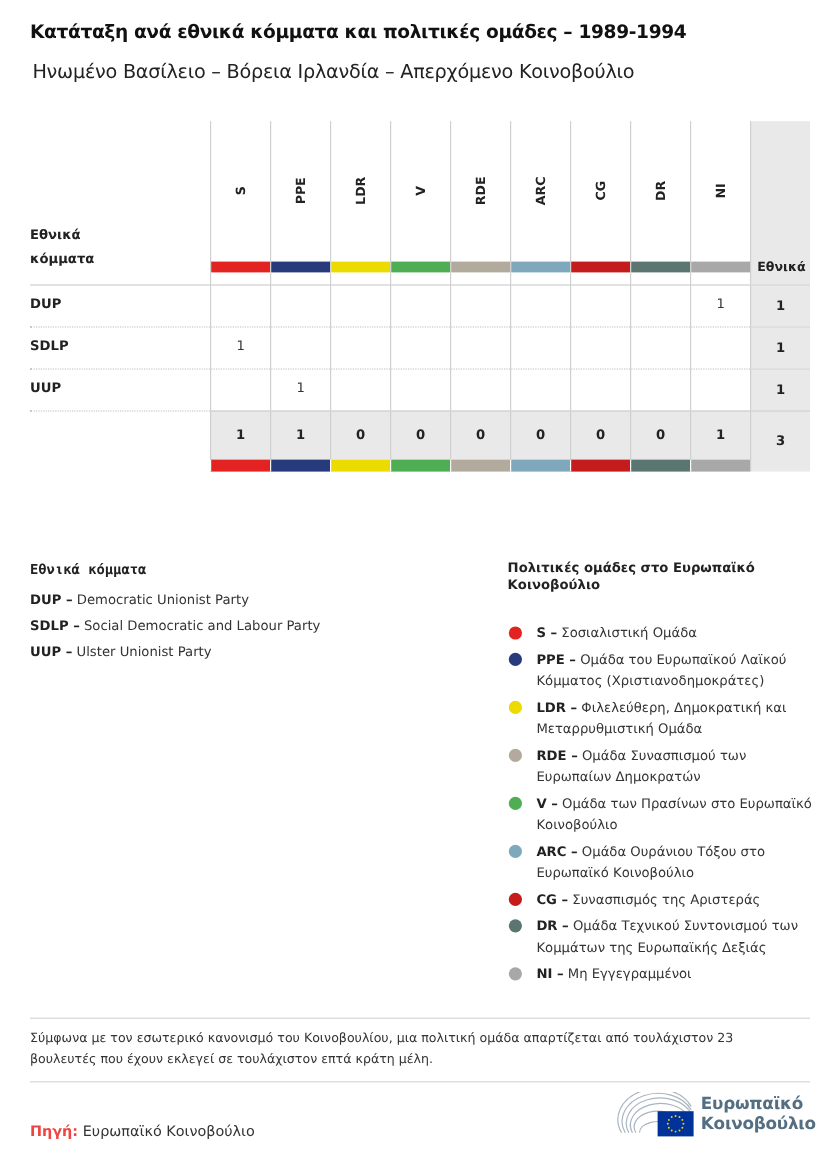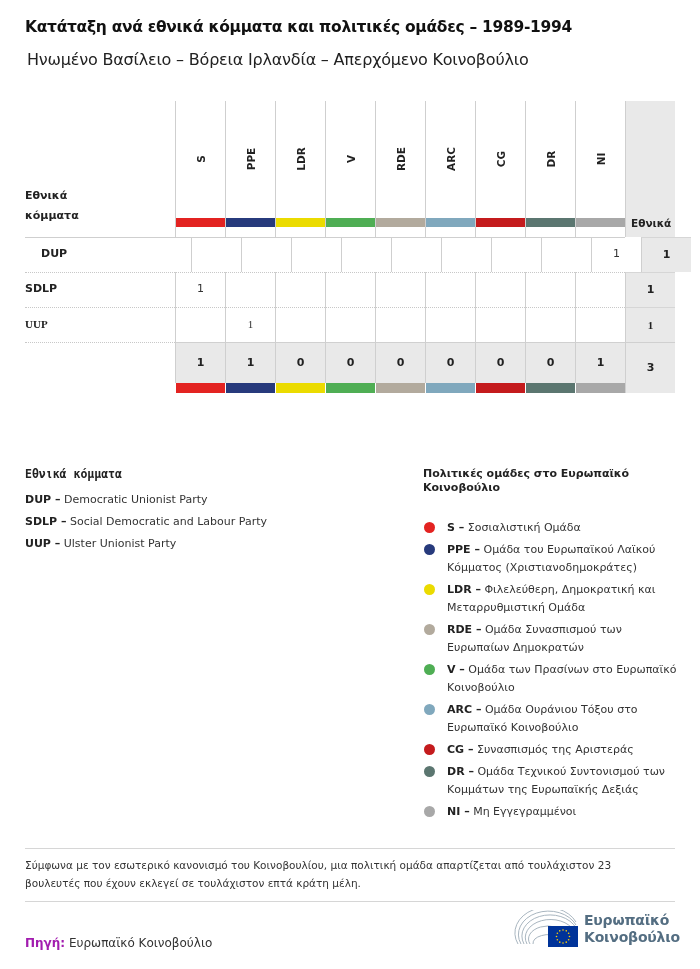--- a/index.html
+++ b/index.html
@@ -31,21 +31,21 @@
 
   .legend-right { position:absolute; left:423px; top:467px; width:260px; }
   .legend-right h3 { margin:0 0 24px 0; font-size:11px; font-weight:bold; line-height:14px; color:#222; }
   .legend-right .gitem { position:relative; padding-left:24px; font-size:11px; line-height:18px; color:#333; margin-bottom:4px; }
   .legend-right .gitem .dot { position:absolute; left:1px; top:3px; width:11px; height:11px; border-radius:50%; }
   .legend-right .gitem b { color:#222; }
 
   .divider { position:absolute; left:25px; width:650px; height:1px; background:#d6d6d6; }
   .note { position:absolute; left:25px; top:856px; width:640px; font-size:10.5px; line-height:18px; color:#333; }
   .source { position:absolute; left:25px; top:936px; font-size:12px; color:#333; }
-  .source b { color:#a21caf; }
+  .source b { color:#ef4444; }
   .logo { position:absolute; left:514px; top:910px; width:165px; height:40px; }
   .logo .txt { position:absolute; left:70px; top:2px; font-size:14px; line-height:17px; color:#546e82; font-weight:bold; letter-spacing:-0.2px; }
 </style>
 </head>
 <body>
 
 <div class="title">Κατάταξη ανά εθνικά κόμματα και πολιτικές ομάδες – 1989-1994</div>
 <div class="subtitle">Ηνωμένο Βασίλειο – Βόρεια Ιρλανδία – Απερχόμενο Κοινοβούλιο</div>
 
 <div class="table-wrap" id="table">
@@ -95,21 +95,21 @@
     <div class="col-head" style="left: 500px;">
       <span class="lbl">DR</span>
       <div class="bar" style="background: rgb(91, 118, 112);"></div>
     </div>
     <div style="position: absolute; top: 126px; height: 10px; width: 0px; border-left: 1px solid rgb(207, 207, 207); left: 500px;"></div>
     <div class="col-head" style="left: 550px;">
       <span class="lbl">NI</span>
       <div class="bar" style="background: rgb(168, 168, 168);"></div>
     </div>
     <div style="position: absolute; top: 126px; height: 10px; width: 0px; border-left: 1px solid rgb(207, 207, 207); left: 550px;"></div>
-    <div class="data-row" style="top: 136px; margin-left: 16px;">
+    <div class="data-row" style="top: 136px;">
       <div class="party">DUP</div>
       <div class="cell" style="left: 150px;"></div>
       <div class="cell" style="left: 200px;"></div>
       <div class="cell" style="left: 250px;"></div>
       <div class="cell" style="left: 300px;"></div>
       <div class="cell" style="left: 350px;"></div>
       <div class="cell" style="left: 400px;"></div>
       <div class="cell" style="left: 450px;"></div>
       <div class="cell" style="left: 500px;"></div>
       <div class="cell" style="left: 550px;">1</div>
@@ -121,21 +121,21 @@
       <div class="cell" style="left: 200px;"></div>
       <div class="cell" style="left: 250px;"></div>
       <div class="cell" style="left: 300px;"></div>
       <div class="cell" style="left: 350px;"></div>
       <div class="cell" style="left: 400px;"></div>
       <div class="cell" style="left: 450px;"></div>
       <div class="cell" style="left: 500px;"></div>
       <div class="cell" style="left: 550px;"></div>
       <div class="seat-cell">1</div>
     </div>
-    <div class="data-row" style="top: 206px; font-family: Liberation Serif, serif;">
+    <div class="data-row" style="top: 206px;">
       <div class="party">UUP</div>
       <div class="cell" style="left: 150px;"></div>
       <div class="cell" style="left: 200px;">1</div>
       <div class="cell" style="left: 250px;"></div>
       <div class="cell" style="left: 300px;"></div>
       <div class="cell" style="left: 350px;"></div>
       <div class="cell" style="left: 400px;"></div>
       <div class="cell" style="left: 450px;"></div>
       <div class="cell" style="left: 500px;"></div>
       <div class="cell" style="left: 550px;"></div>

